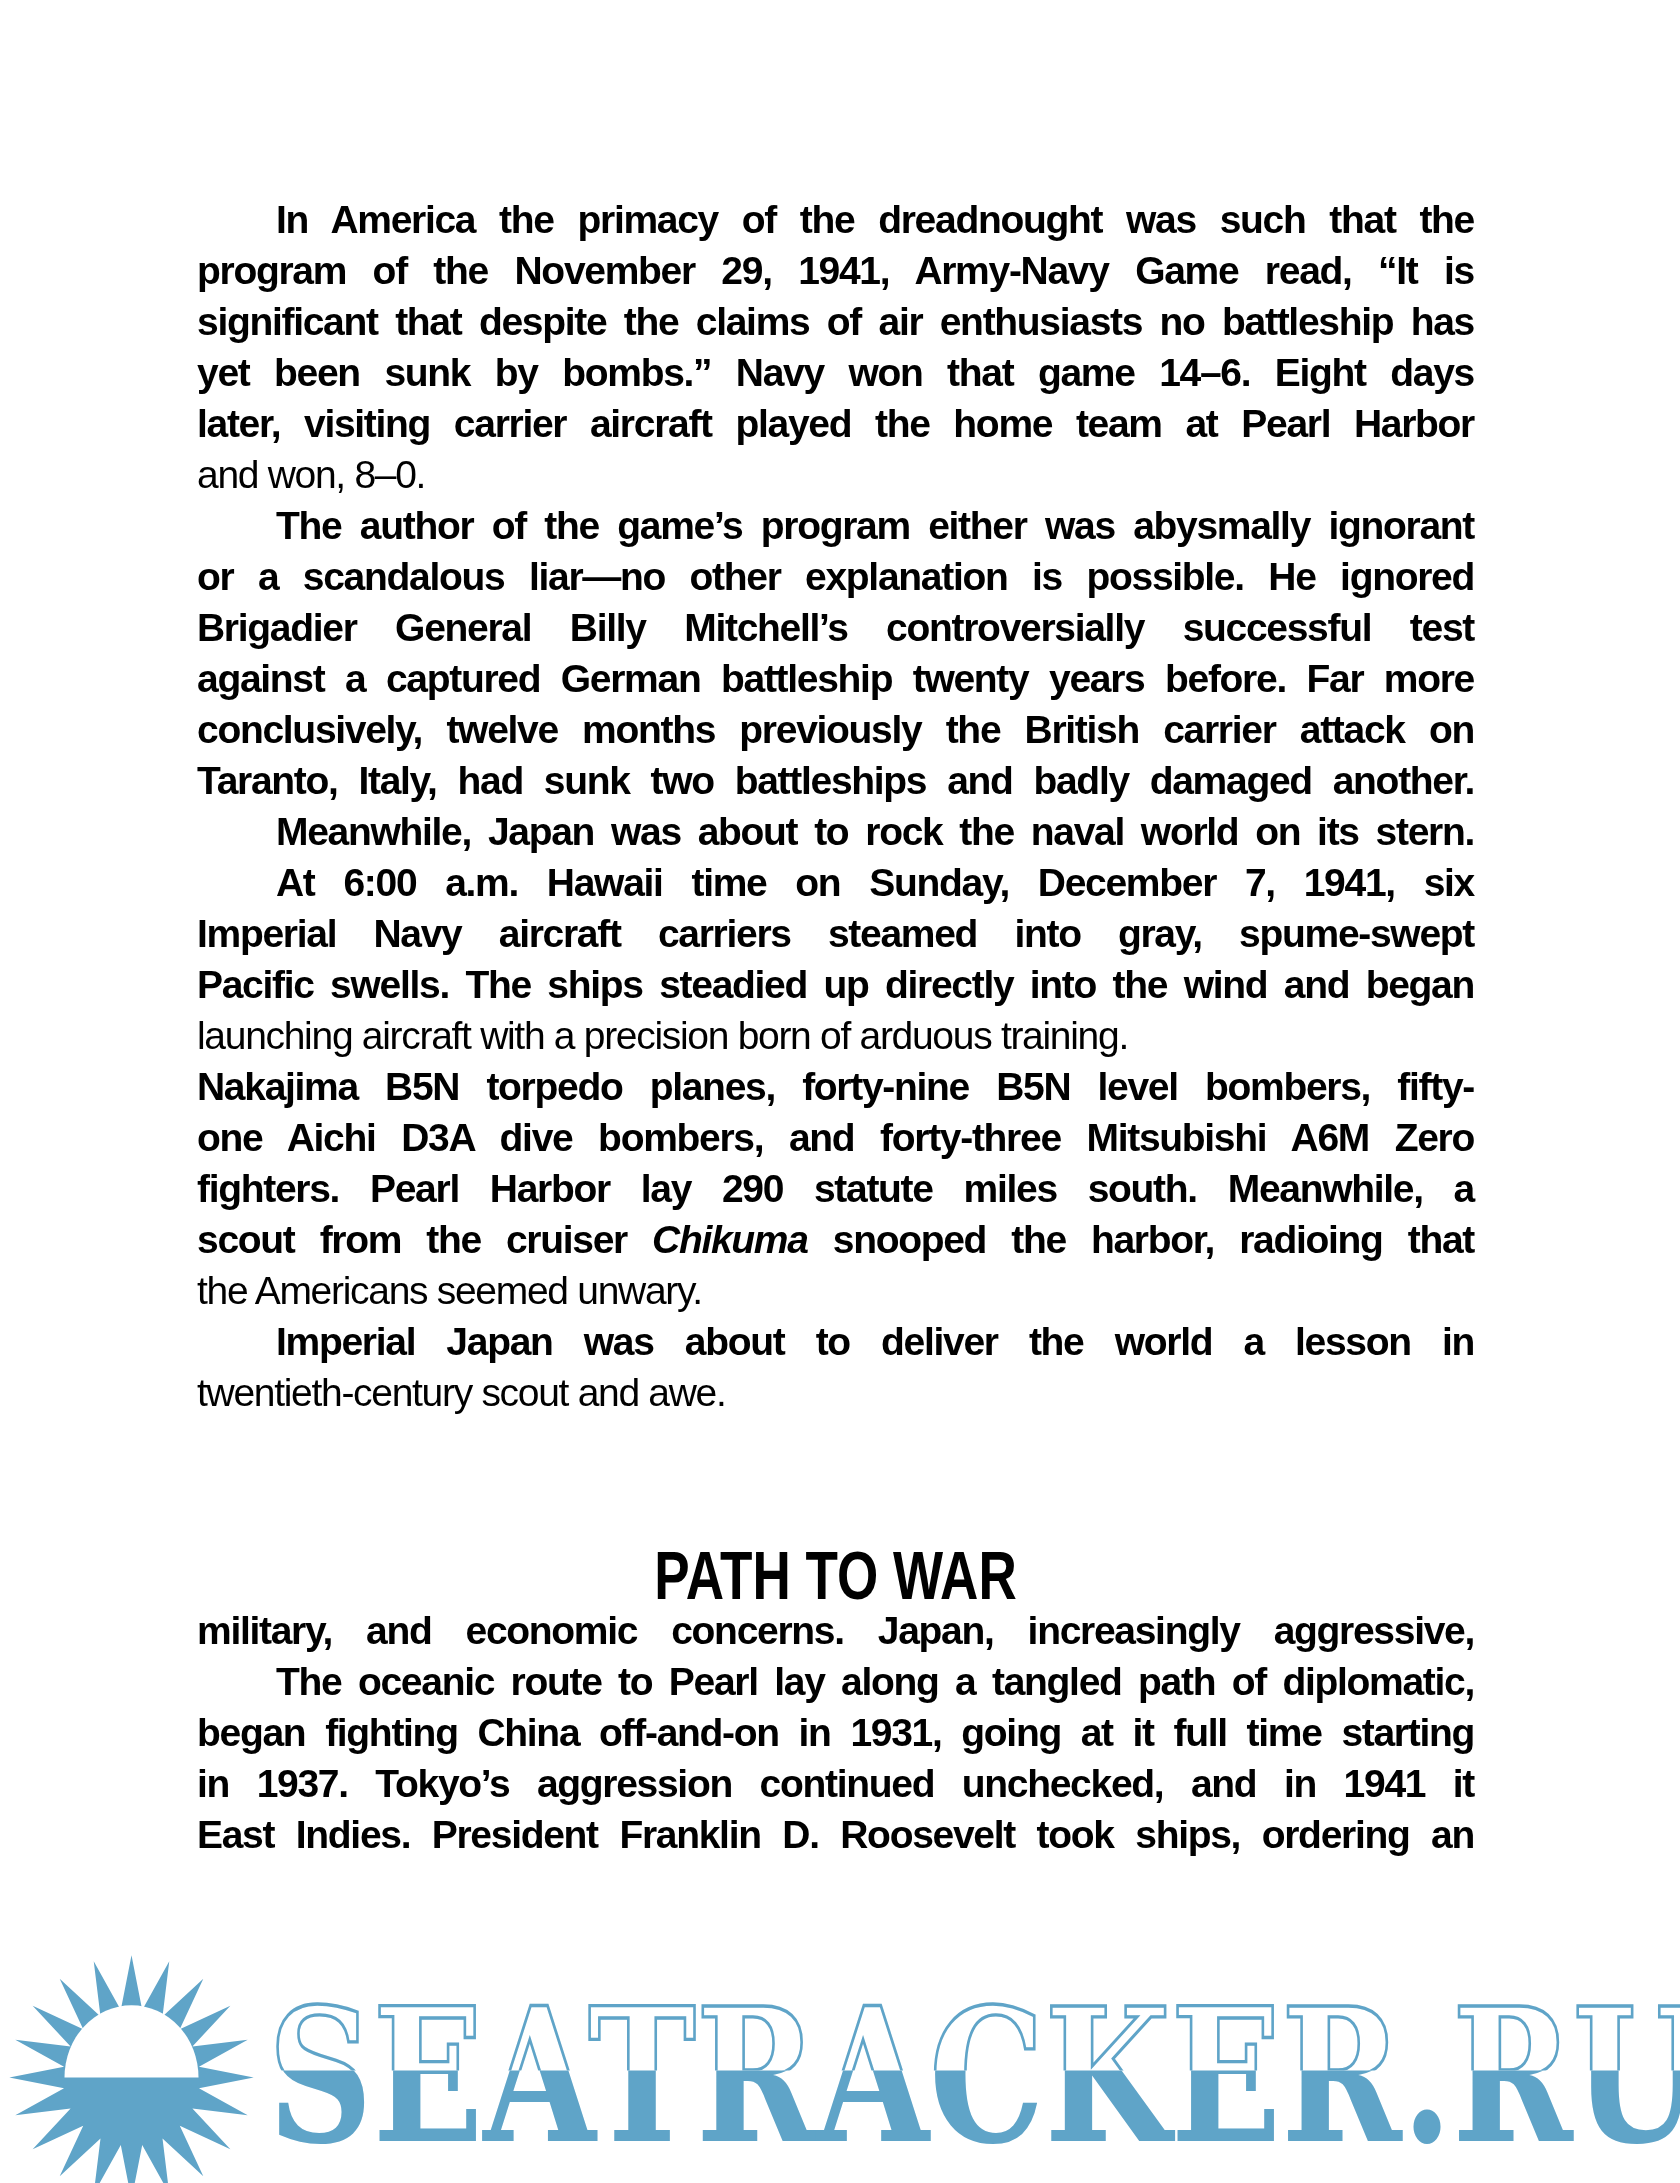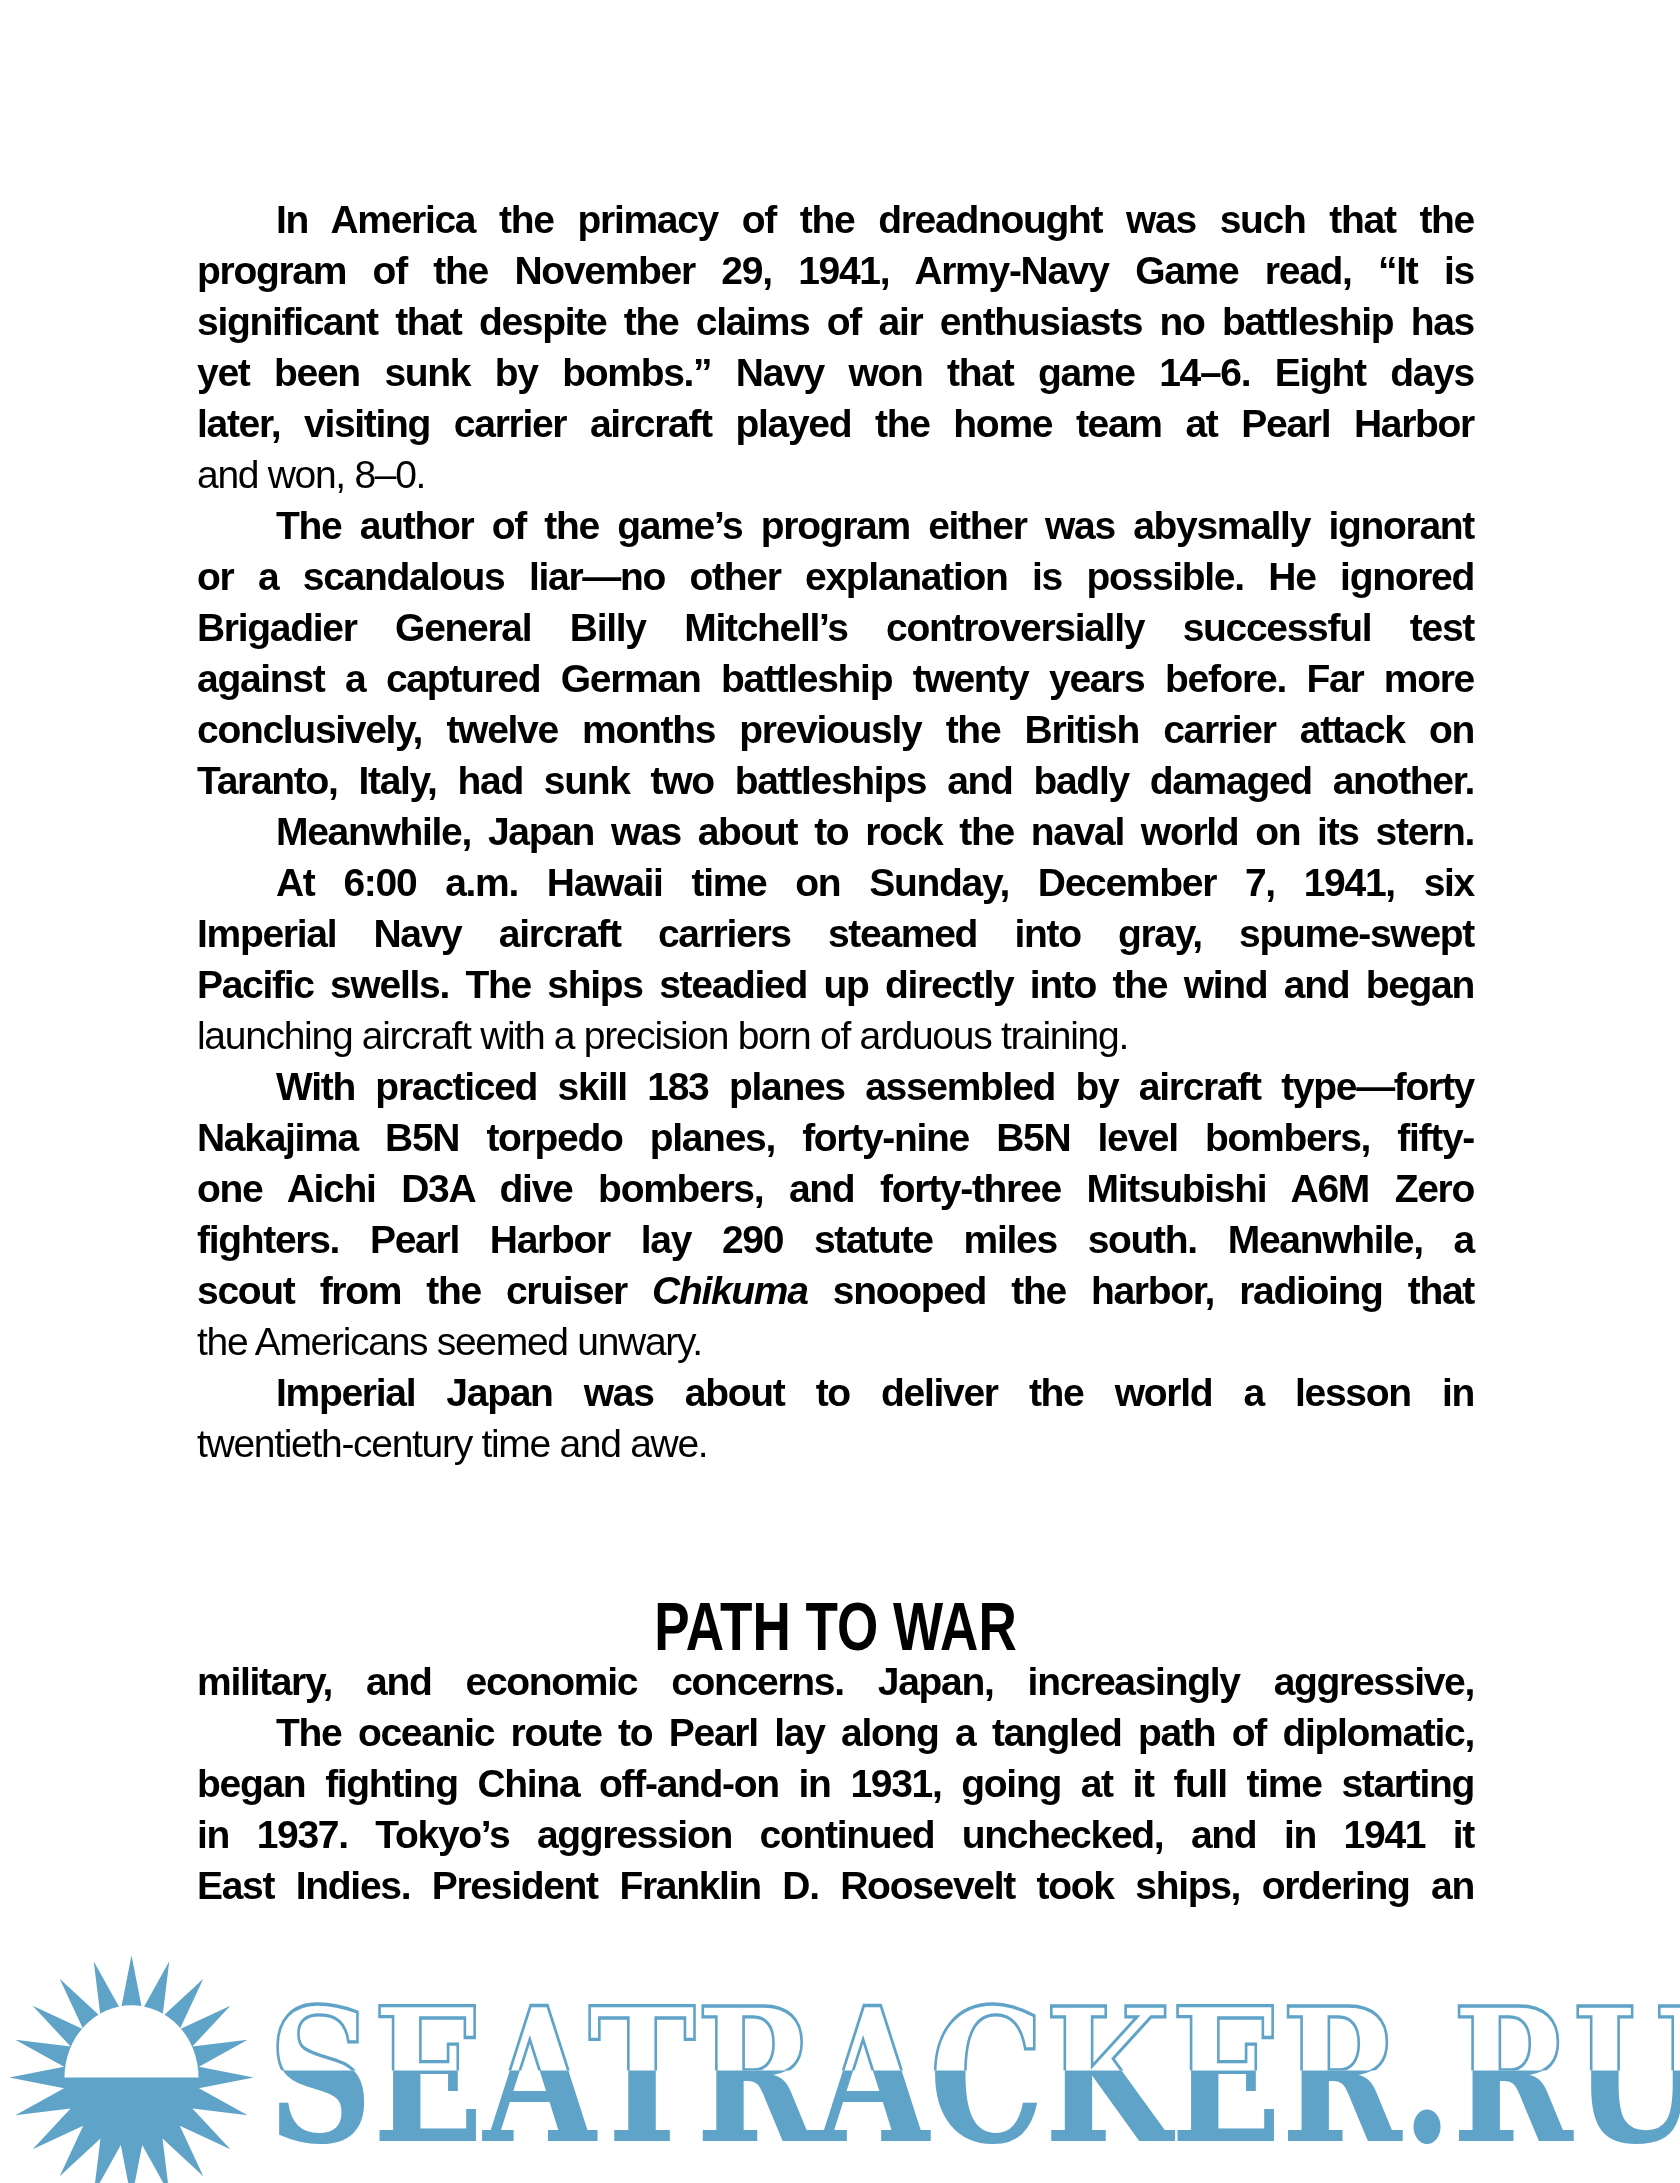--- a/index.html
+++ b/index.html
@@ -94,30 +94,29 @@
     <div class="para">
       <div class="line j indent"><span>Meanwhile, Japan was about to rock the naval world on its stern.</span></div>
     </div>
     <div class="para">
       <div class="line j indent"><span>At 6:00 a.m. Hawaii time on Sunday, December 7, 1941, six</span></div>
       <div class="line j"><span>Imperial Navy aircraft carriers steamed into gray, spume-swept</span></div>
       <div class="line j"><span>Pacific swells. The ships steadied up directly into the wind and began</span></div>
       <div class="line"><span>launching aircraft with a precision born of arduous training.</span></div>
     </div>
     <div class="para">
-      <div class="line j indent"><span>With practiced skill 183 planes assembled by aircraft type—forty</span></div>
       <div class="line j"><span>Nakajima B5N torpedo planes, forty-nine B5N level bombers, fifty-</span></div>
       <div class="line j"><span>one Aichi D3A dive bombers, and forty-three Mitsubishi A6M Zero</span></div>
       <div class="line j"><span>fighters. Pearl Harbor lay 290 statute miles south. Meanwhile, a</span></div>
       <div class="line j"><span>scout from the cruiser </span><em>Chikuma</em><span> snooped the harbor, radioing that</span></div>
       <div class="line"><span>the Americans seemed unwary.</span></div>
     </div>
     <div class="para">
       <div class="line j indent"><span>Imperial Japan was about to deliver the world a lesson in</span></div>
-      <div class="line"><span>twentieth-century time and awe.</span></div>
+      <div class="line"><span>twentieth-century scout and awe.</span></div>
     </div>
     <div class="heading">PATH TO WAR</div>
     <div class="para">
       <div class="line j"><span>military, and economic concerns. Japan, increasingly aggressive,</span></div>
       <div class="line j indent"><span>The oceanic route to Pearl lay along a tangled path of diplomatic,</span></div>
       <div class="line j"><span>began fighting China off-and-on in 1931, going at it full time starting</span></div>
       <div class="line j"><span>in 1937. Tokyo’s aggression continued unchecked, and in 1941 it</span></div>
       <div class="line j"><span>East Indies. President Franklin D. Roosevelt took ships, ordering an</span></div>
     </div>
   </div>

